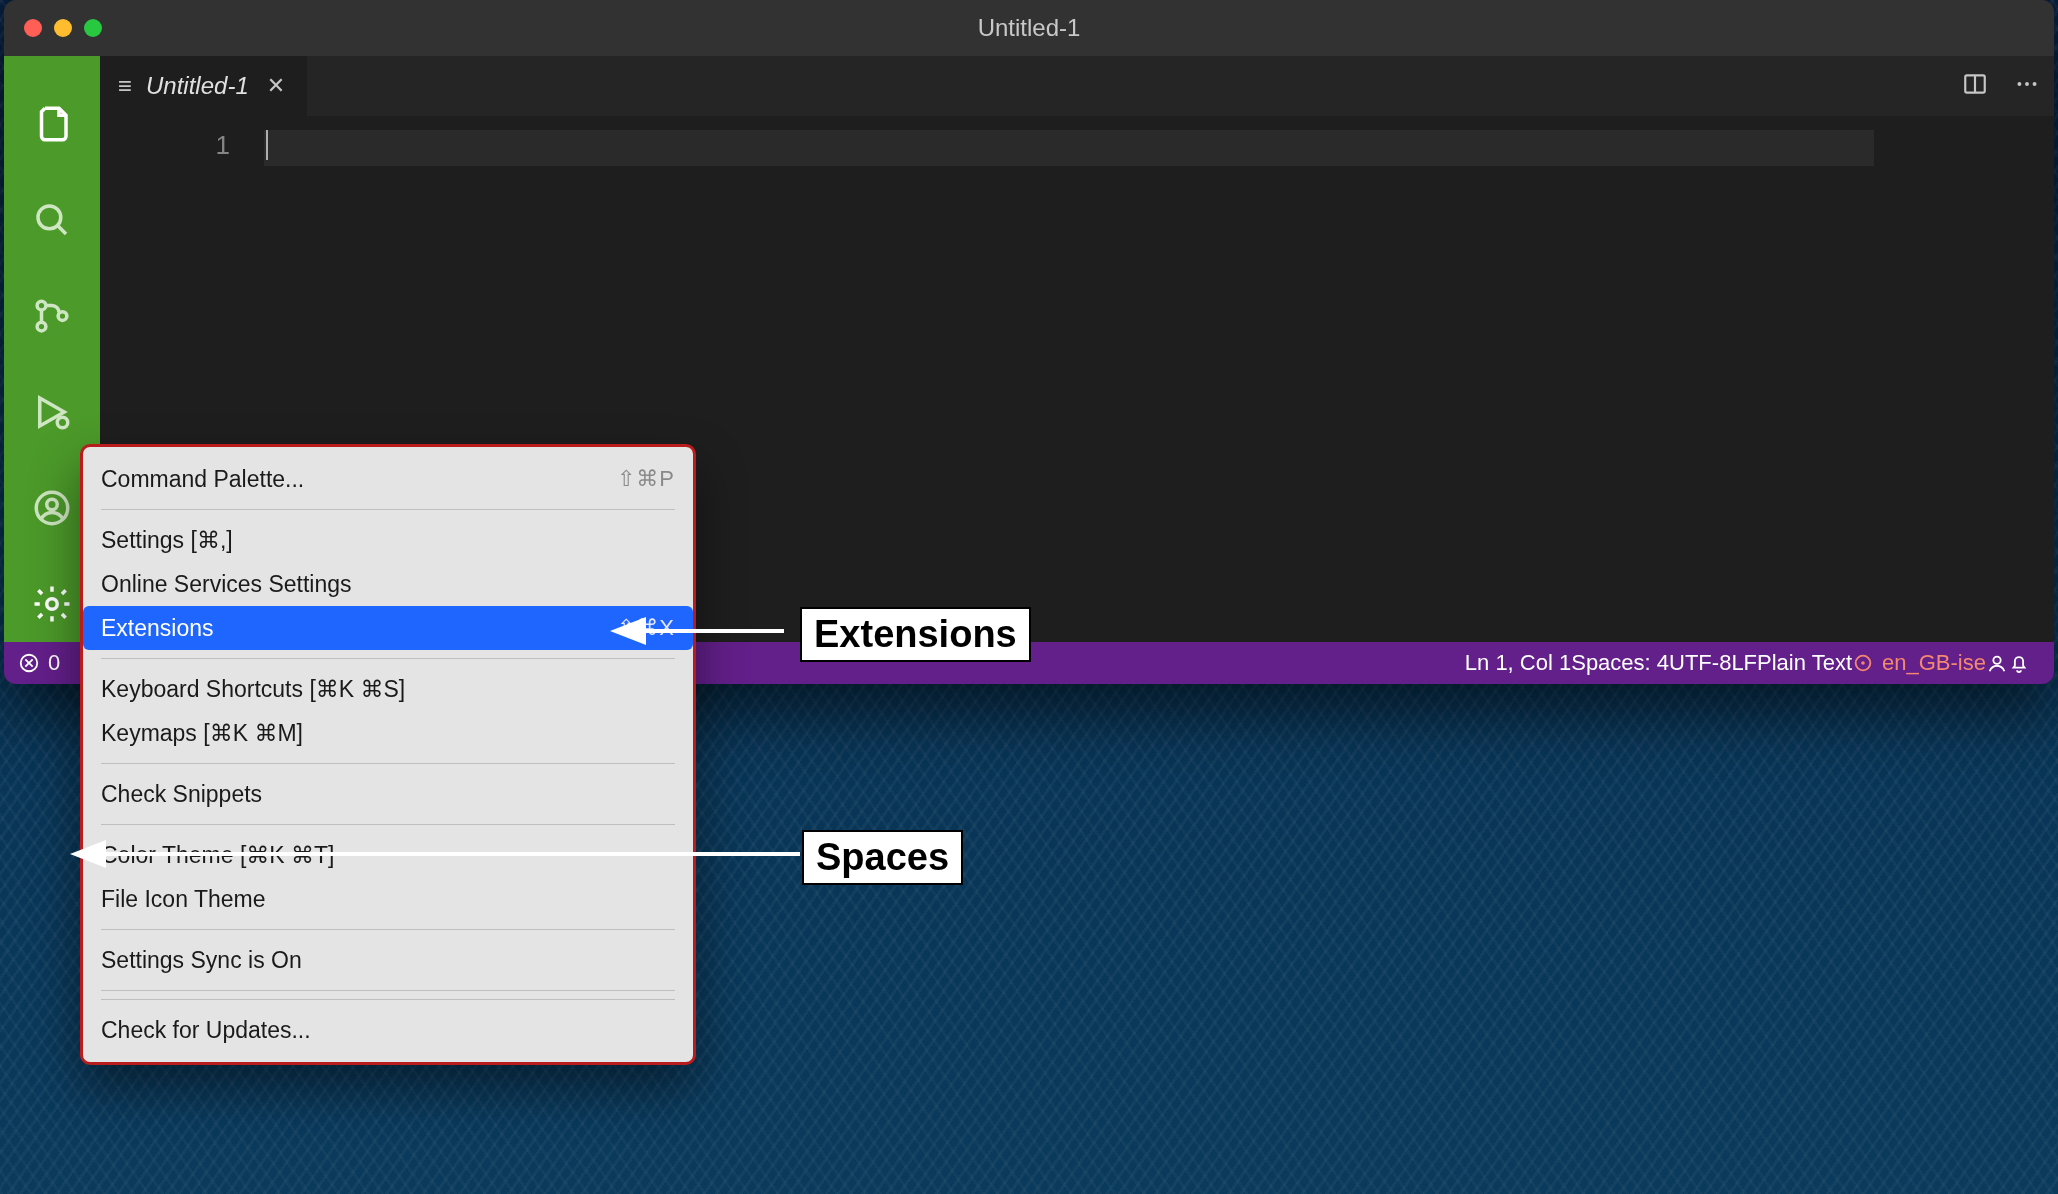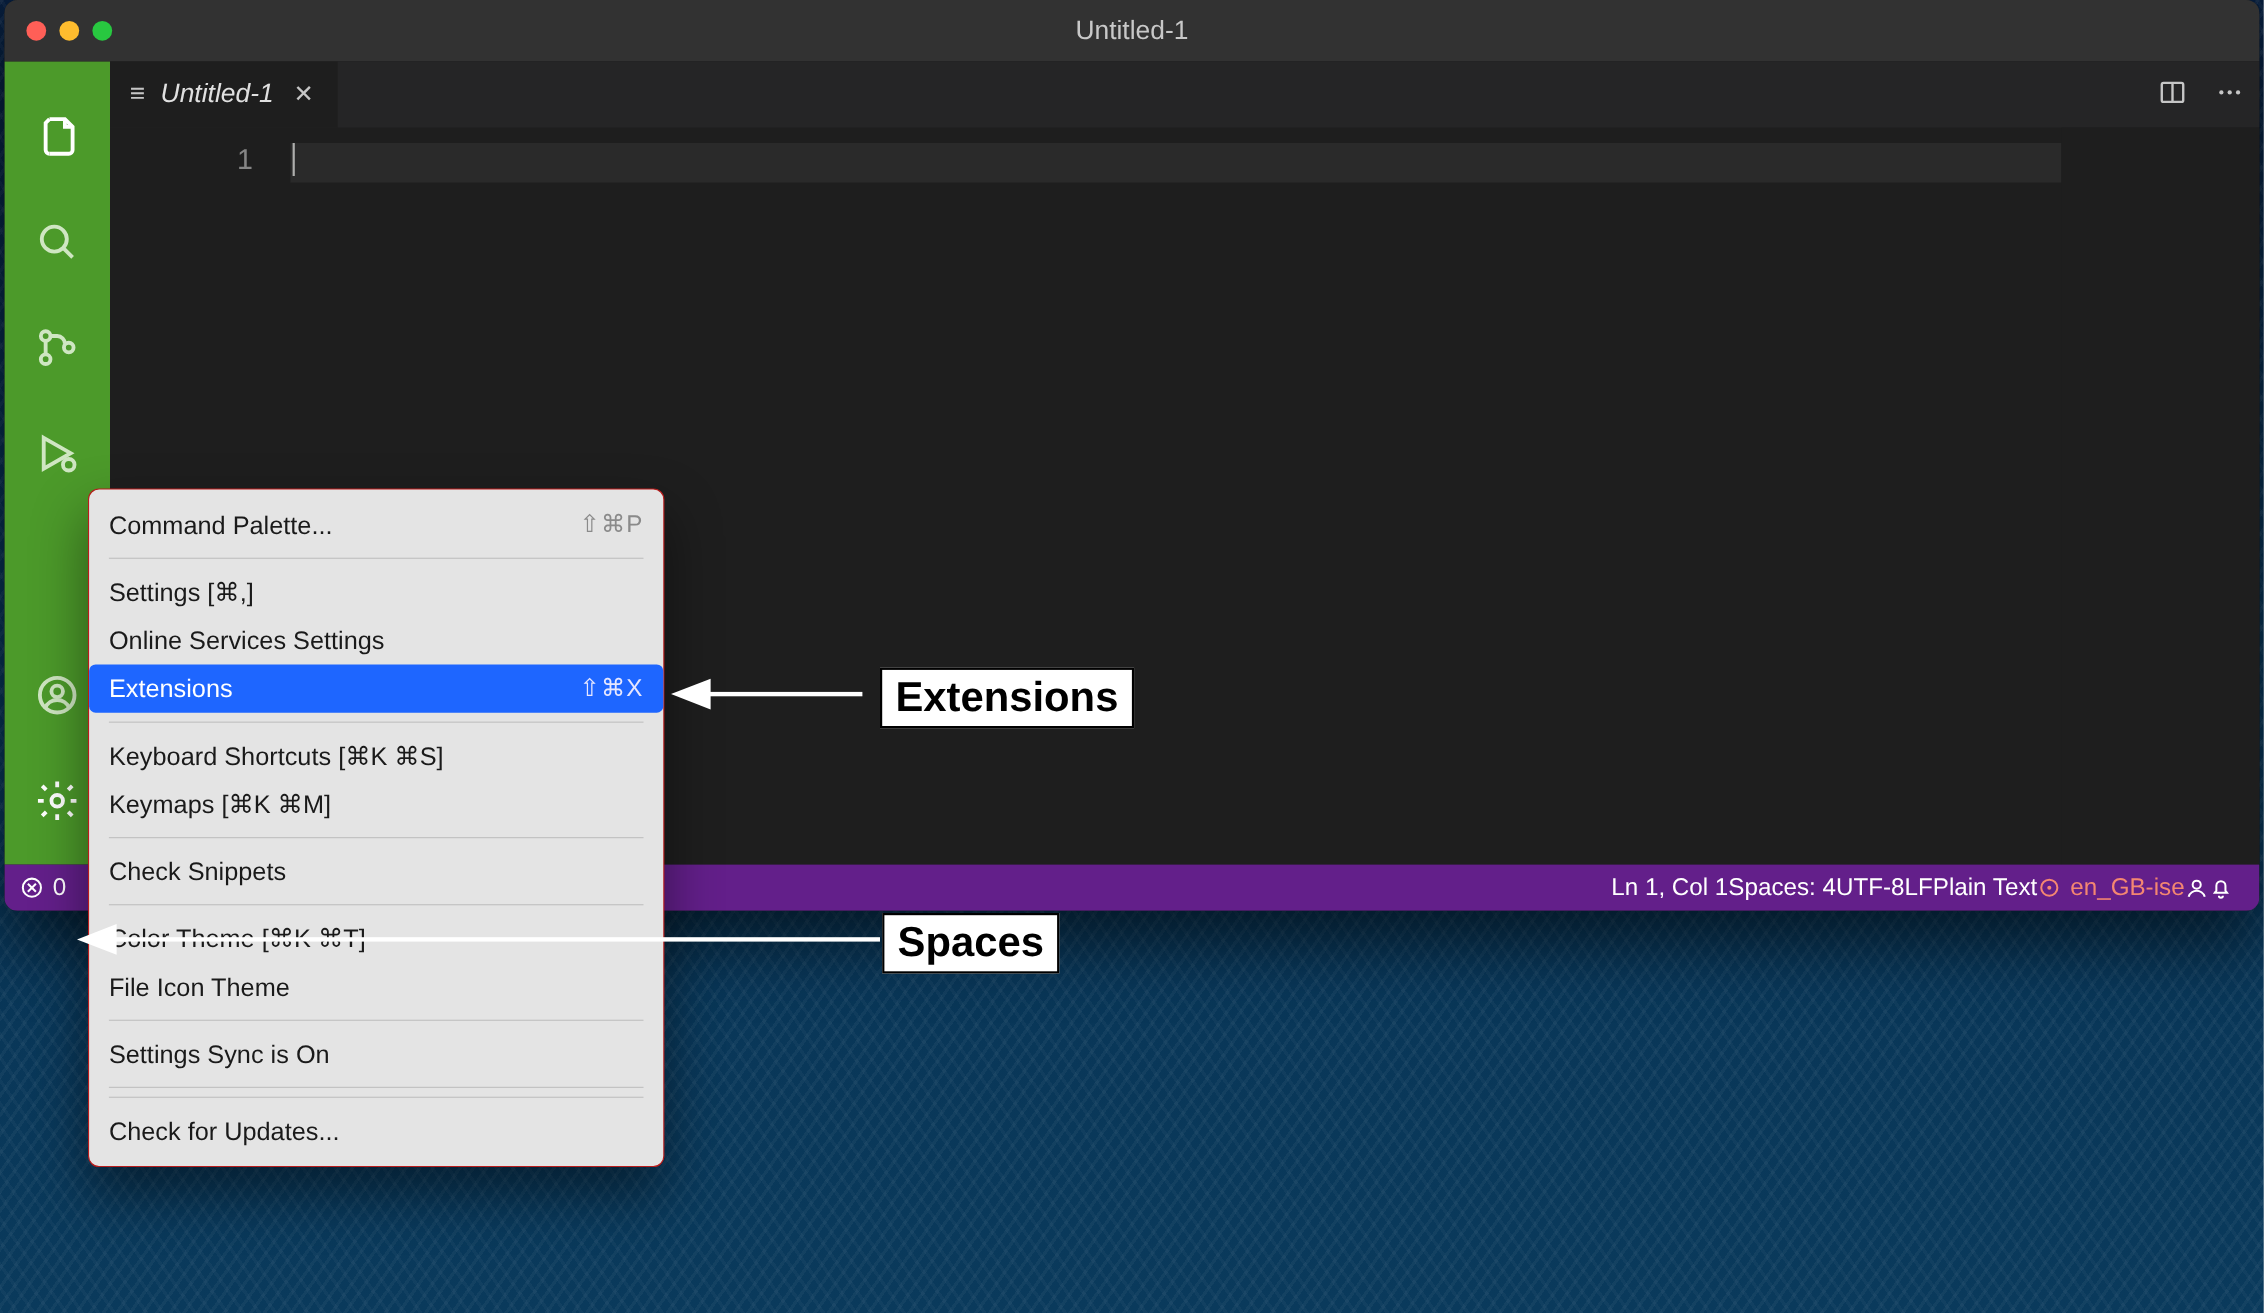--- a/index.html
+++ b/index.html
@@ -7,21 +7,21 @@
 
     
     .wallpaper { position:absolute; inset:0;
       background:
         repeating-linear-gradient(125deg, rgba(255,255,255,0.04) 0 3px, rgba(0,0,0,0) 3px 10px),
         repeating-linear-gradient(55deg,  rgba(255,255,255,0.03) 0 3px, rgba(0,0,0,0) 3px 12px),
         linear-gradient(180deg,#071d3b 0%, #083354 50%, #0a3a5c 100%);
     }
 
     
-    .window { position:absolute; left:4px; top:0; right:4px; height:828px; border-radius:12px; overflow:hidden; background:#1e1e1e; box-shadow:0 30px 60px rgba(0,0,0,.55); }
+    .window { position:absolute; left:4px; top:0; right:4px; height:684px; border-radius:12px; overflow:hidden; background:#1e1e1e; box-shadow:0 30px 60px rgba(0,0,0,.55); }
 
     
     .titlebar { position:relative; height:56px; background:#323232; display:flex; align-items:center; }
     .traffic { display:flex; gap:12px; margin-left:20px; }
     .dot { width:18px; height:18px; border-radius:50%; }
     .dot.red    { background:#ff5f57; }
     .dot.yellow { background:#febc2e; }
     .dot.green  { background:#28c840; }
     .title-text { position:absolute; left:0; right:0; text-align:center; color:#c8c8c8; font-size:24px; }
 
@@ -56,21 +56,21 @@
 
     
     .statusbar { position:absolute; left:0; right:0; bottom:0; height:42px; background:#631f8a; color:#ffffff; display:flex; align-items:center; font-size:22px; }
     .statusbar .sb-left { display:flex; align-items:center; gap:8px; padding-left:14px; }
     .statusbar .sb-right { margin-left:auto; display:flex; align-items:center; padding-right:24px; }
     .statusbar .sb-item { display:flex; align-items:center; gap:8px; cursor:pointer; }
     .statusbar svg { width:22px; height:22px; stroke:currentColor; fill:none; stroke-width:2; vertical-align:middle; }
     .sb-lang-warn { color:#f48771; }
 
     
-    .ctx { position:absolute; left:80px; top:444px; width:524px; background:#e4e4e4; border-radius:10px; box-shadow:0 24px 50px rgba(0,0,0,.45); border:1px solid #b91c1c; padding:10px 0; }
+    .ctx { position:absolute; left:80px; top:444px; width:616px; background:#e4e4e4; border-radius:10px; box-shadow:0 24px 50px rgba(0,0,0,.45); border:3px solid #b91c1c; padding:10px 0; }
     .ctx .sep { height:1px; background:#bfbfbf; margin:8px 18px; }
     .ctx .mi { display:flex; align-items:center; height:44px; padding:0 18px; color:#1a1a1a; font-size:23px; cursor:pointer; border-radius:6px; }
     .ctx .mi.selected { background:#1e66ff; color:#fff; }
     .ctx .mi .mi-short { margin-left:auto; color:#8a8a8a; font-size:22px; letter-spacing:1px; }
     .ctx .mi.selected .mi-short { color:#e7e7ff; }
 
     
     .annotation { position:absolute; pointer-events:none; z-index:50; }
     .anno-label { position:absolute; font-size:38px; font-weight:700; background:#ffffff; color:#000; padding:4px 12px; border:2px solid #000; }
     .arrow-line { position:absolute; height:4px; background:#ffffff; }

